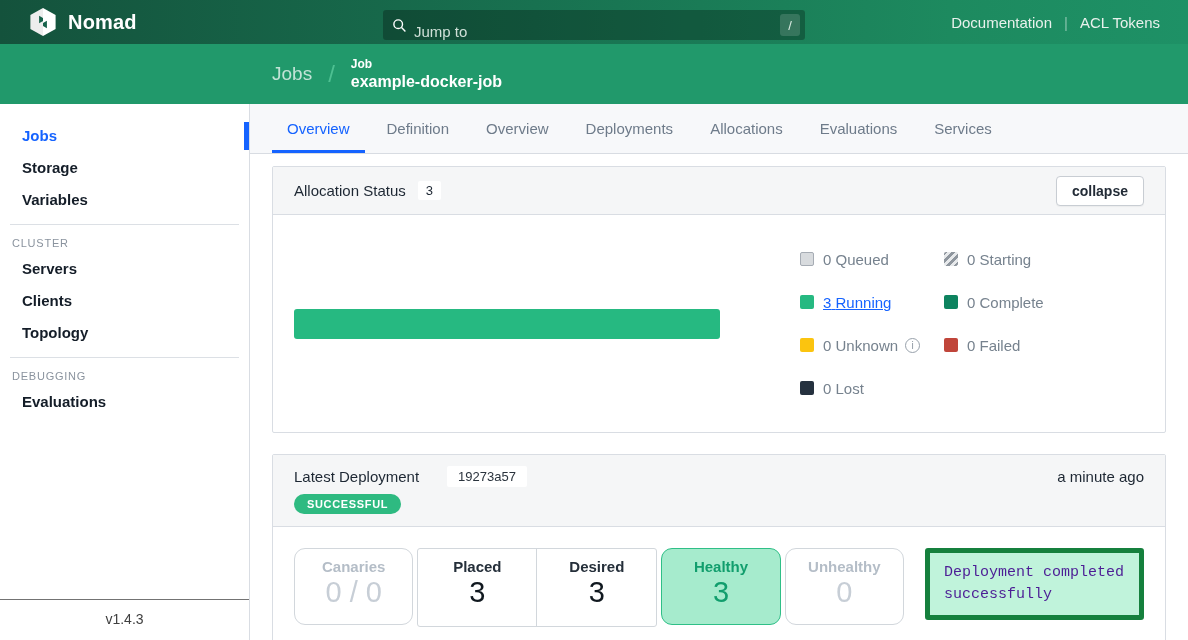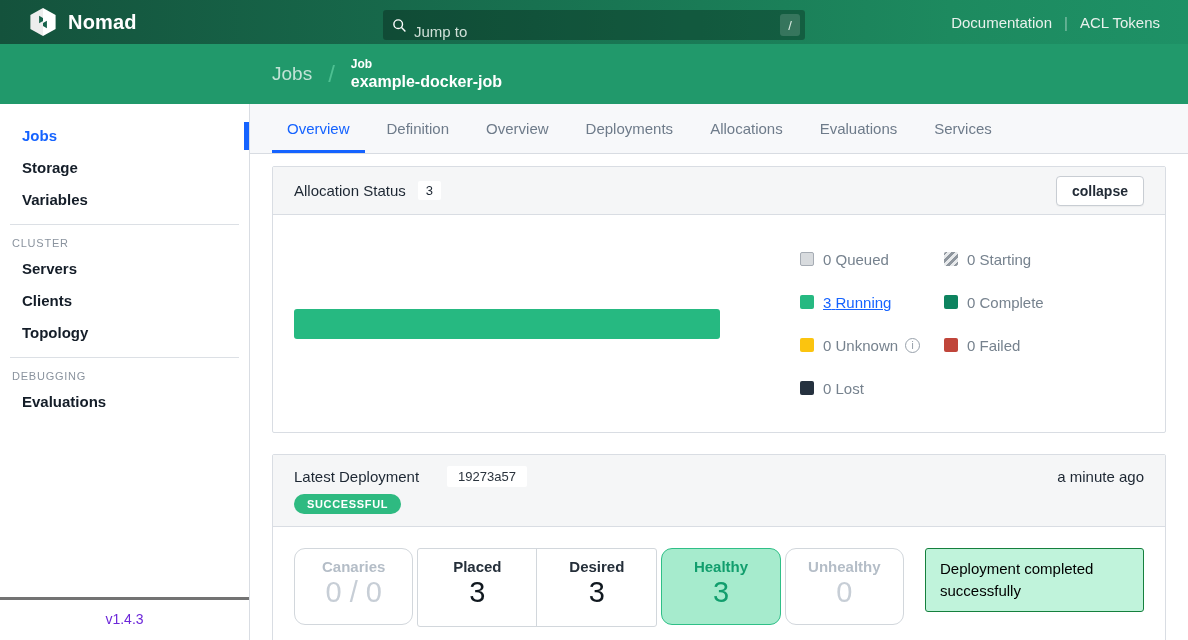--- a/index.html
+++ b/index.html
@@ -62,22 +62,22 @@
   .side-item.active .active-bar {
     position:absolute; right:0; top:2px; bottom:2px; width:5px; background:#1563ff;
   }
   .side-div { border-top:1px solid #dce0e5; margin:8px 10px 0 10px; }
   .side-label {
     padding:12px 22px 4px 12px; font-size:11px; color:#8a939e;
     letter-spacing:.07em; font-weight:400;
   }
   .side-version {
     position:absolute; left:0; right:0; bottom:0; text-align:center;
-    border-top:3px solid #737373; padding:11px 0 13px;
-    color:#6d28d9; font-size:14px;
+    border-top:1px solid #737373; padding:11px 0 13px;
+    color:#404040; font-size:14px;
   }
 
   .main { flex:1; display:flex; flex-direction:column; min-width:0; }
 
   
   .tabstrip {
     height:50px; flex:none; background:#f7f8fa; border-bottom:1px solid #d8dce2;
     display:flex; align-items:stretch; padding-left:22px;
   }
   .tab {
@@ -150,22 +150,22 @@
   .metric-group { display:flex; border:1px solid #d2d7dc; border-radius:3px; margin-left:4px; }
   .metric-cell { width:119px; }
   .metric-cell:first-child { border-right:1px solid #d2d7dc; }
   .metric-label { font-size:15px; font-weight:700; color:#252f3a; }
   .metric-value { font-size:29px; line-height:1.2; color:#10181f; }
   .muted .metric-label { color:#b4bdc7; }
   .muted .metric-value { color:#c7ced6; }
   .success { background:#a6ebcd; border-color:#2fbf87; }
   .success .metric-label, .success .metric-value { color:#119e6d; }
   .deploy-message {
-    width:220px; margin-left:21px; background:#c0f3db; border:1px solid #15803d;
-    border-radius:3px; color:#000000; font-size:15px; line-height:1.45; padding:9px 14px;
+    width:220px; margin-left:21px; background:#c0f3db; border:5px solid #15803d;
+    border-radius:3px; color:#4c1d95; font-size:15px; line-height:1.45; padding:9px 14px;font-family:Liberation Mono, monospace;
   }
 </style>
 </head>
 <body>
 
 <div class="app">
 
   <header class="topnav">
     <a class="brand">
       <svg class="brand-logo" viewBox="0 0 100 100">

